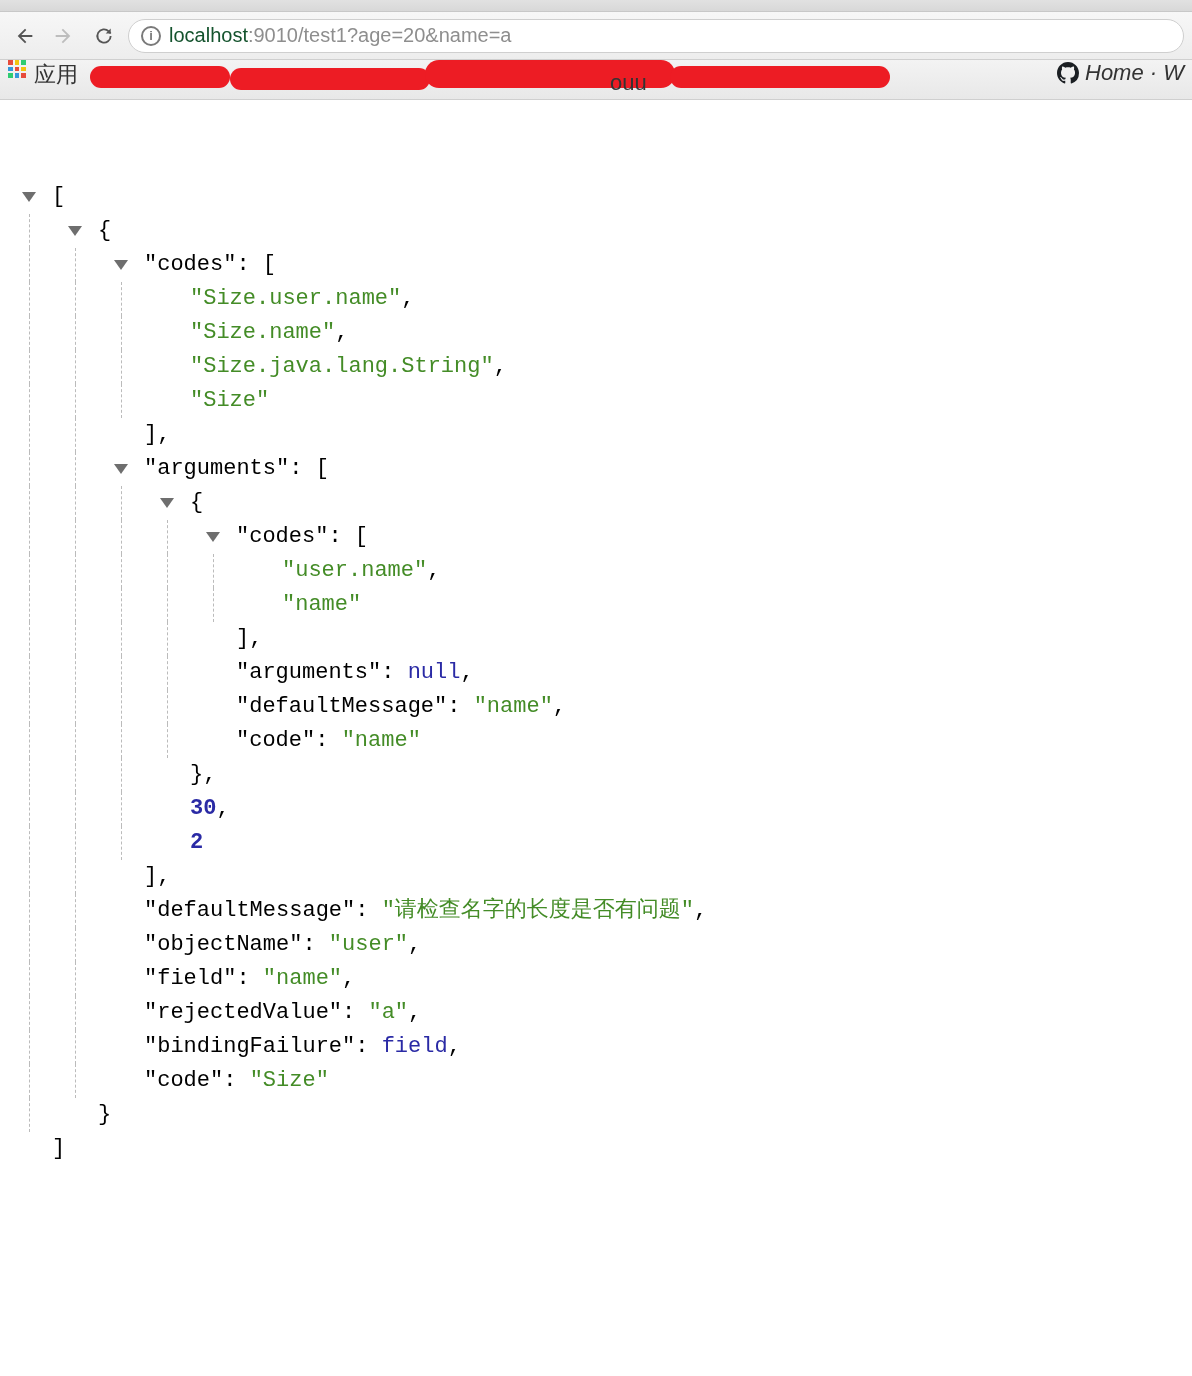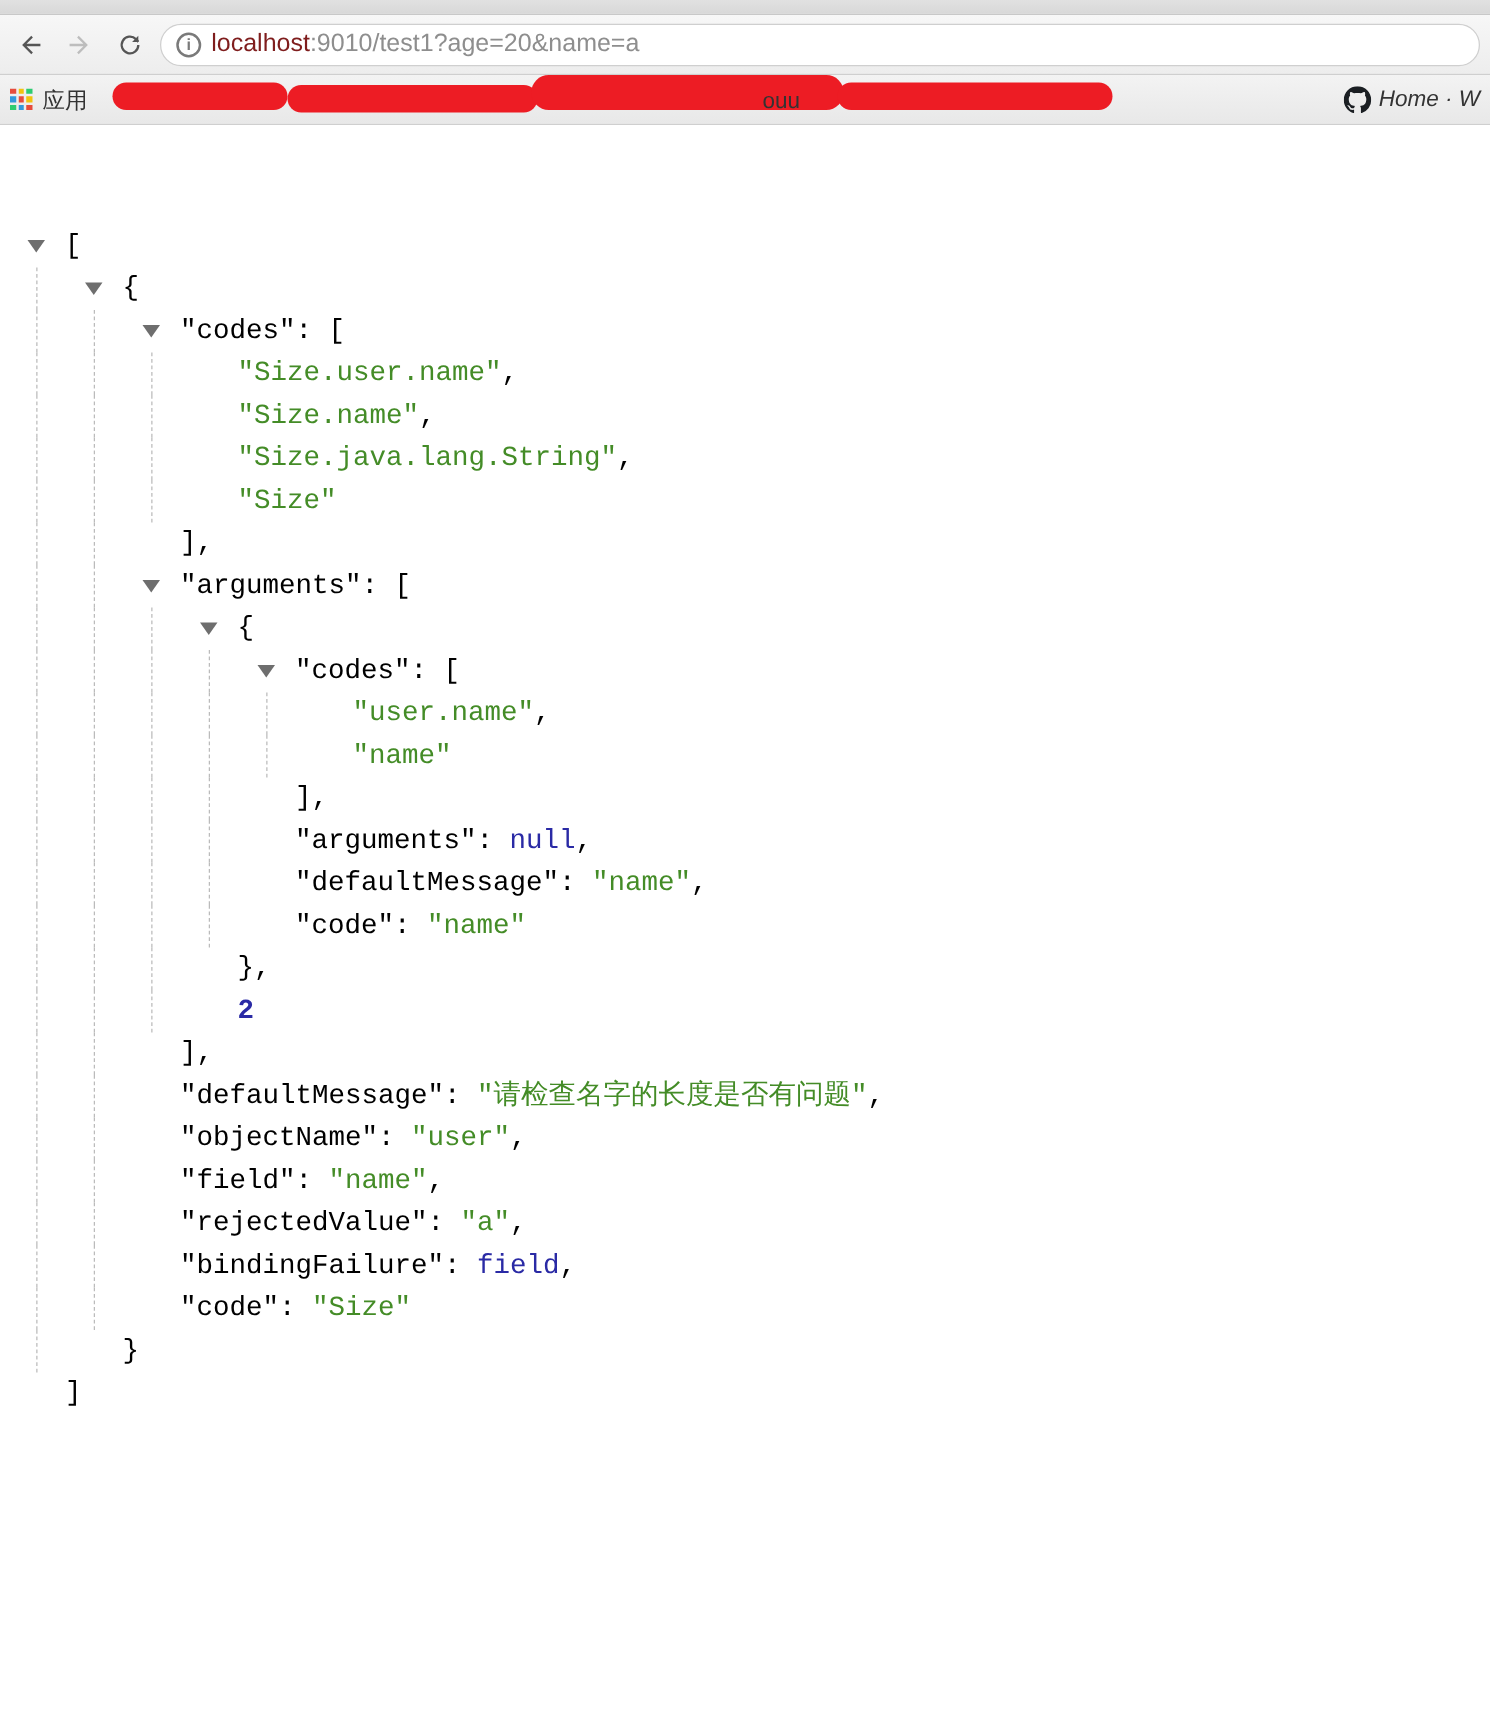--- a/index.html
+++ b/index.html
@@ -48,33 +48,33 @@
       overflow: hidden;
     }
     .info-icon {
       width: 20px; height: 20px;
       border: 2px solid #7a7a7a;
       border-radius: 50%;
       display: flex; align-items: center; justify-content: center;
       font-size: 13px; font-weight: bold; color: #7a7a7a;
       flex-shrink: 0;
     }
-    .url-host { color: #7f1d1d; }
+    .url-host { color: #14532d; }
     .url-rest { color: #8e8e8e; }
 
     
     .bookmarks {
       height: 40px;
       background: linear-gradient(#f3f3f3, #e8e8e8);
       border-bottom: 1px solid #cfcfcf;
       display: flex;
-      align-items: center;
+      align-items: flex-start;
       padding: 0 8px;
       gap: 8px;
-      font-size: 18px;
+      font-size: 22px;
       color: #333;
       position: relative;
       overflow: hidden;
     }
     .apps-icon {
       width: 18px; height: 18px;
       display: grid;
       grid-template-columns: repeat(3, 1fr);
       grid-template-rows: repeat(3, 1fr);
       gap: 2px;
@@ -289,20 +289,24 @@
   <div class="row">
     <div class="gutter"><div class="cell guide"></div><div class="cell guide"></div><div class="cell guide"></div><div class="cell guide"></div><div class="cell"></div></div>
     <div class="content"><span class="k">"code"</span><span class="p">: </span><span class="s">"name"</span></div>
   </div>
 
   <div class="row">
     <div class="gutter"><div class="cell guide"></div><div class="cell guide"></div><div class="cell guide"></div><div class="cell"></div></div>
     <div class="content"><span class="p">},</span></div>
   </div>
 
+  <div class="row">
+    <div class="gutter"><div class="cell guide"></div><div class="cell guide"></div><div class="cell guide"></div><div class="cell"></div></div>
+    <div class="content"><span class="n">30</span><span class="p">,</span></div>
+  </div>
 
   <div class="row">
     <div class="gutter"><div class="cell guide"></div><div class="cell guide"></div><div class="cell guide"></div><div class="cell"></div></div>
     <div class="content"><span class="n">2</span></div>
   </div>
 
   <div class="row">
     <div class="gutter"><div class="cell guide"></div><div class="cell guide"></div><div class="cell"></div></div>
     <div class="content"><span class="p">],</span></div>
   </div>

